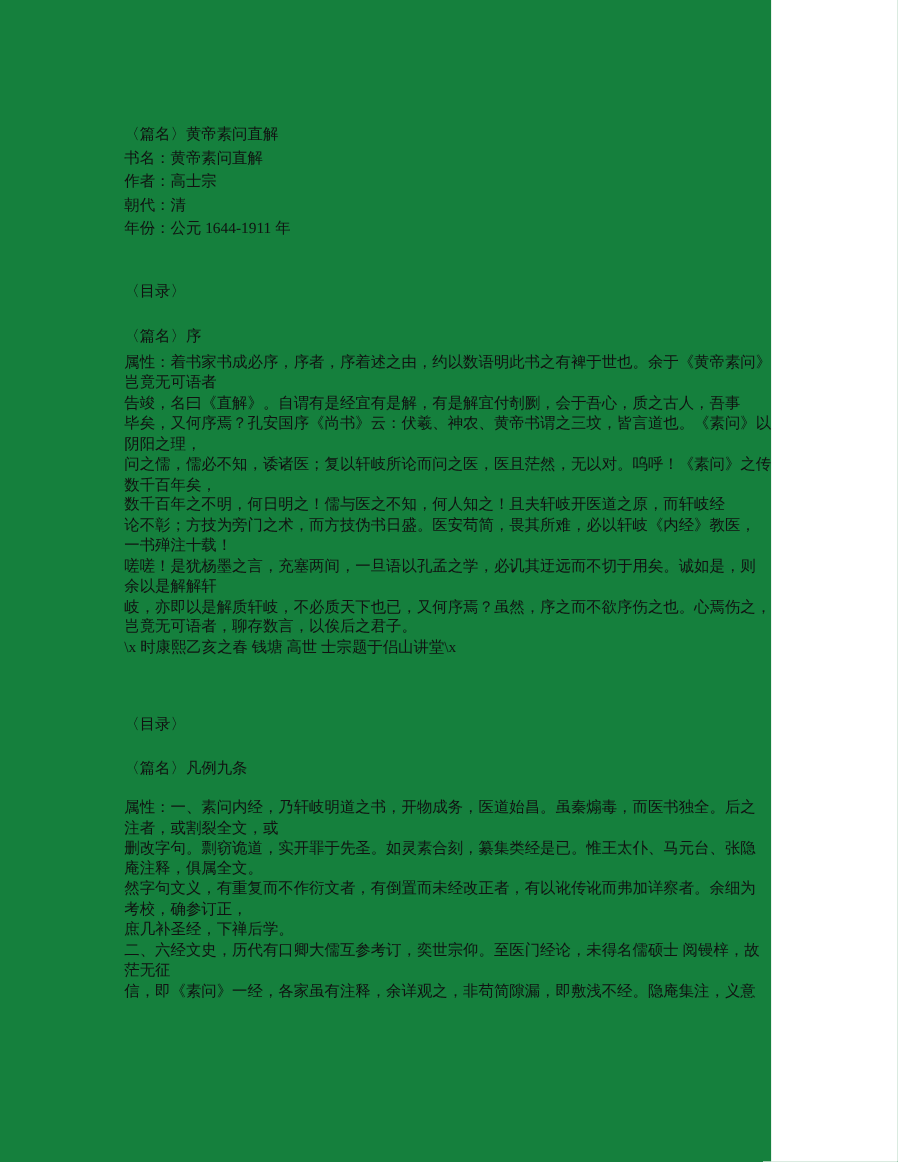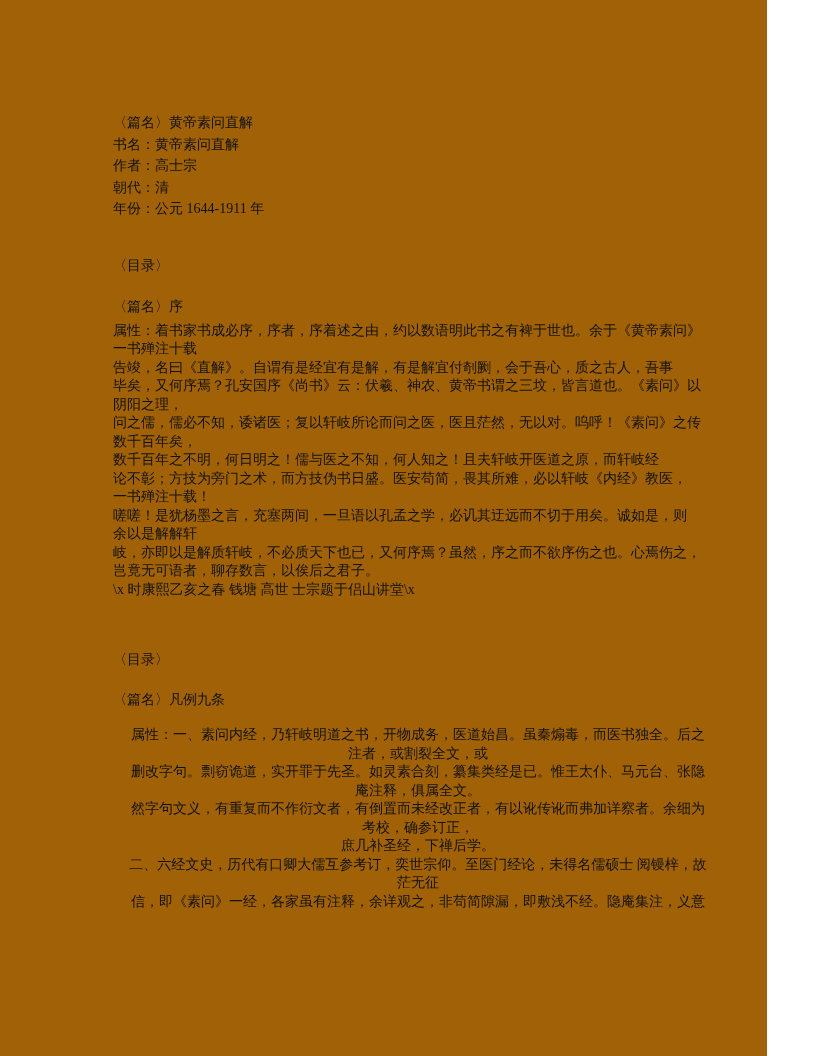--- a/index.html
+++ b/index.html
@@ -2,23 +2,23 @@
 <html><head>
 <meta charset="utf-8">
 <style>
   html, body {
     margin: 0;
     padding: 0;
     background: #ffffff;
   }
   .page {
     position: relative;
-    width: 767px;
+    width: 701px;
     height: 1056px;
-    background: #a16207;
+    background: #15803d;
     overflow: hidden;
     font-family: "Liberation Serif", "DejaVu Serif", serif;
     color: #111111;
     font-size: 14px;
   }
   .content {
     position: absolute;
     left: 113px;
     top: 112px;
     width: 610px;
@@ -30,42 +30,42 @@
     line-height: 21.5px;
   }
   .toc, .sec-title, .para .line {
     line-height: 18.5px;
   }
   .toc-1   { margin-top: 37px; }
   .title-1 { margin-top: 23px; font-family: Liberation Serif, serif; }
   .para-1  { margin-top: 5px; }
   .toc-2   { margin-top: 52px; }
   .title-2 { margin-top: 21px; }
-  .para-2  { margin-top: 17px; text-align: center; }
+  .para-2  { margin-top: 17px; }
 </style>
 </head>
 <body>
 
 <div class="page">
   <div class="content">
 
     <div class="meta">
       <div class="line">〈篇名〉黄帝素问直解</div>
       <div class="line">书名：黄帝素问直解</div>
       <div class="line">作者：高士宗</div>
       <div class="line">朝代：清</div>
       <div class="line">年份：公元 1644-1911 年</div>
     </div>
 
     <div class="toc toc-1 line">〈目录〉</div>
     <div class="sec-title title-1 line">〈篇名〉序</div>
 
     <div class="para para-1">
       <div class="line">属性：着书家书成必序，序者，序着述之由，约以数语明此书之有裨于世也。余于《黄帝素问》</div>
-      <div class="line">一书殚注十载</div>
+      <div class="line">岂竟无可语者</div>
       <div class="line">告竣，名曰《直解》。自谓有是经宜有是解，有是解宜付剞劂，会于吾心，质之古人，吾事</div>
       <div class="line">毕矣，又何序焉？孔安国序《尚书》云：伏羲、神农、黄帝书谓之三坟，皆言道也。《素问》以</div>
       <div class="line">阴阳之理，</div>
       <div class="line">问之儒，儒必不知，诿诸医；复以轩岐所论而问之医，医且茫然，无以对。呜呼！《素问》之传</div>
       <div class="line">数千百年矣，</div>
       <div class="line">数千百年之不明，何日明之！儒与医之不知，何人知之！且夫轩岐开医道之原，而轩岐经</div>
       <div class="line">论不彰；方技为旁门之术，而方技伪书日盛。医安苟简，畏其所难，必以轩岐《内经》教医，</div>
       <div class="line">一书殚注十载！</div>
       <div class="line">嗟嗟！是犹杨墨之言，充塞两间，一旦语以孔孟之学，必讥其迂远而不切于用矣。诚如是，则</div>
       <div class="line">余以是解解轩</div>

